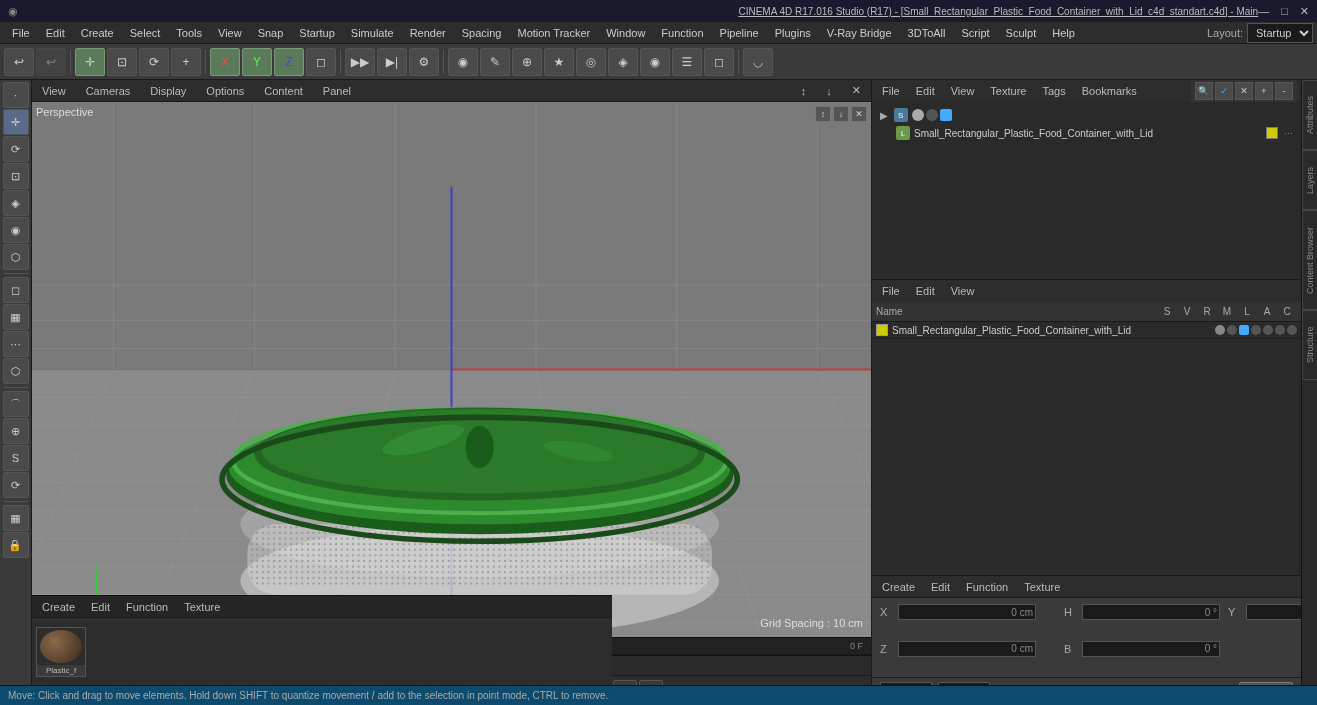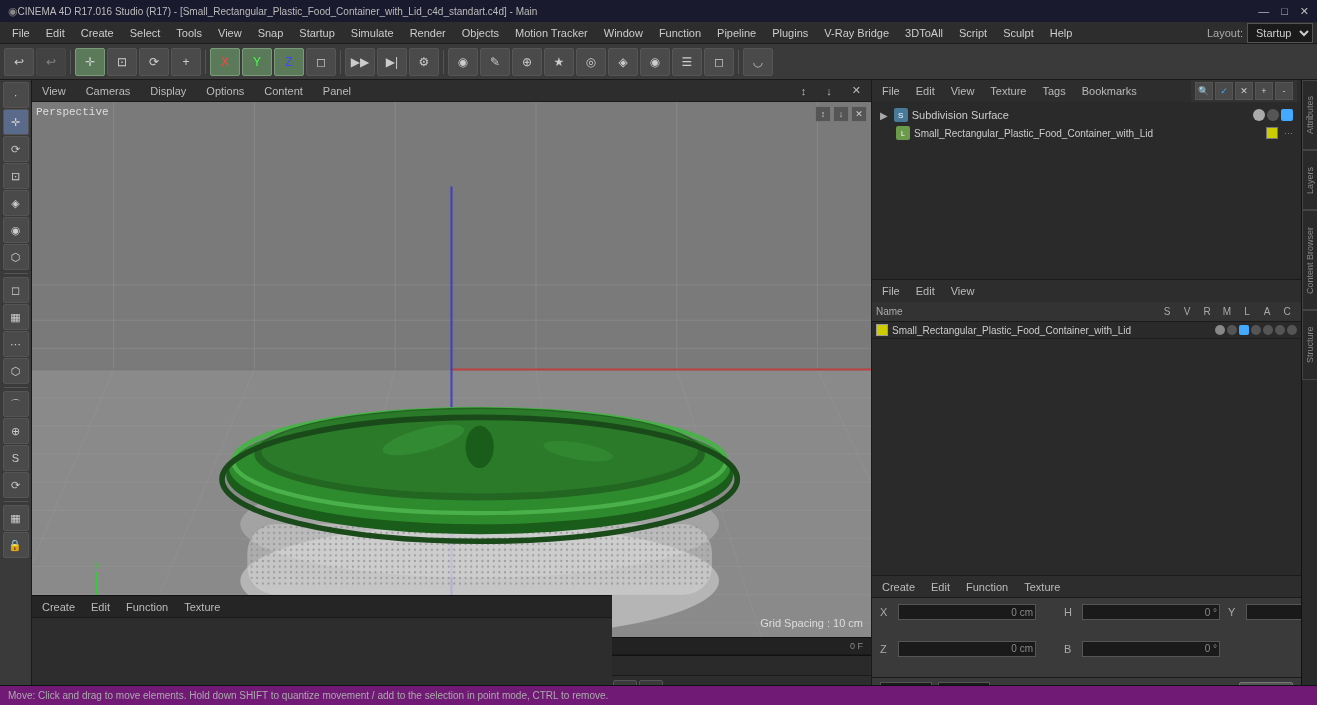--- a/index.html
+++ b/index.html
@@ -93,47 +93,47 @@
     .mat-thumb-img { width: 100%; flex: 1; }
     .mat-thumb-label { font-size: 8px; color: #bbb; padding: 1px; width: 100%; text-align: center; background: #3a3a3a; }
 
     
     #statusbar { height: 20px; background: #2a2a2a; border-top: 1px solid #1a1a1a; display: flex; align-items: center; padding: 0 8px; color: #aaa; font-size: 10px; }
     .edge-tab { width: 16px; height: 80px; background: #2a2a2a; border: 1px solid #444; display: flex; align-items: center; justify-content: center; cursor: pointer; color: #888; font-size: 9px; writing-mode: vertical-rl; border-radius: 0; }
 
     .layout-select { background: #1a1a1a; border: 1px solid #555; color: #ccc; font-size: 11px; height: 20px; padding: 0 4px; }
 
     
-    #persp-label { position: absolute; top: 4px; left: 4px; color: #ddd; font-size: 11px; font-family: Liberation Mono, monospace; }
+    #persp-label { position: absolute; top: 4px; left: 4px; color: #ddd; font-size: 11px; }
   </style>
 </head>
 <body>
 
 <div id="titlebar">
   <span style="color:#888;font-size:11px">◉</span>
-  <span style="flex:1;text-align:left;font-size:10px;">CINEMA 4D R17.016 Studio (R17) - [Small_Rectangular_Plastic_Food_Container_with_Lid_c4d_standart.c4d] - Main</span>
+  <span style="flex:1;text-align:right;font-size:10px;text-decoration:underline;">CINEMA 4D R17.016 Studio (R17) - [Small_Rectangular_Plastic_Food_Container_with_Lid_c4d_standart.c4d] - Main</span>
   <div style="display:flex;gap:12px;">
     <span style="cursor:pointer;color:#bbb;">—</span>
     <span style="cursor:pointer;color:#bbb;">□</span>
     <span style="cursor:pointer;color:#bbb;">✕</span>
   </div>
 </div>
 
 <div id="menubar">
   <span class="menu-item">File</span>
   <span class="menu-item">Edit</span>
   <span class="menu-item">Create</span>
   <span class="menu-item">Select</span>
   <span class="menu-item">Tools</span>
   <span class="menu-item">View</span>
   <span class="menu-item">Snap</span>
   <span class="menu-item">Startup</span>
   <span class="menu-item">Simulate</span>
   <span class="menu-item">Render</span>
-  <span class="menu-item">Objects</span>
+  <span class="menu-item">Spacing</span>
   <span class="menu-item">Motion Tracker</span>
   <span class="menu-item">Window</span>
   <span class="menu-item">Function</span>
   <span class="menu-item">Pipeline</span>
   <span class="menu-item">Plugins</span>
   <span class="menu-item">V-Ray Bridge</span>
   <span class="menu-item">3DToAll</span>
   <span class="menu-item">Script</span>
   <span class="menu-item">Sculpt</span>
   <span class="menu-item">Help</span>
@@ -381,21 +381,20 @@
           <div class="obj-tb-btn">+</div>
           <div class="obj-tb-btn">-</div>
         </div>
       </div>
 
       <div id="obj-content">
 
         <div class="obj-row">
           <span style="color:#aaa;font-size:10px;margin-right:2px;">▶</span>
           <div class="obj-icon" style="background:#4a7a9a;width:14px;height:14px;border-radius:2px;font-size:8px;color:#fff;display:flex;align-items:center;justify-content:center;">S</div>
-          <span class="obj-name">Subdivision Surface</span>
           <div style="display:flex;gap:2px;">
             <div style="width:12px;height:12px;border-radius:50%;background:#aaa;"></div>
             <div style="width:12px;height:12px;border-radius:50%;background:#555;"></div>
             <div style="width:12px;height:12px;background:#4af;border-radius:2px;"></div>
           </div>
         </div>
 
         <div class="obj-row obj-child">
           <div class="obj-icon" style="background:#6a9a4a;width:14px;height:14px;border-radius:2px;font-size:7px;color:#fff;display:flex;align-items:center;justify-content:center;">L</div>
           <span class="obj-name" style="font-size:10px;">Small_Rectangular_Plastic_Food_Container_with_Lid</span>
@@ -497,17 +496,23 @@
 
 </div>
 
 <div id="mat-panel" style="position:absolute;bottom:20px;left:32px;width:580px;height:90px;background:#2d2d2d;border-top:1px solid #111;z-index:10;">
   <div id="mat-tabs">
     <span class="mat-tab">Create</span>
     <span class="mat-tab">Edit</span>
     <span class="mat-tab">Function</span>
     <span class="mat-tab">Texture</span>
   </div>
+  <div id="mat-content">
+    <div class="mat-thumb">
+      <div class="mat-thumb-img" style="background:radial-gradient(circle at 35% 35%, #8a6a4a, #3a2a1a);border-radius:50%;width:42px;height:42px;margin:2px auto;"></div>
+      <div class="mat-thumb-label">Plastic_f</div>
+    </div>
+  </div>
 </div>
 
-<div id="statusbar" style="position:absolute;bottom:0;left:0;right:0;height:20px;background:#701a75;border-top:1px solid #111;display:flex;align-items:center;padding:0 8px;">
+<div id="statusbar" style="position:absolute;bottom:0;left:0;right:0;height:20px;background:#0c4a6e;border-top:1px solid #111;display:flex;align-items:center;padding:0 8px;">
   <span style="color:#aaa;font-size:10px;">Move: Click and drag to move elements. Hold down SHIFT to quantize movement / add to the selection in point mode, CTRL to remove.</span>
 </div>
 
 </body></html>

